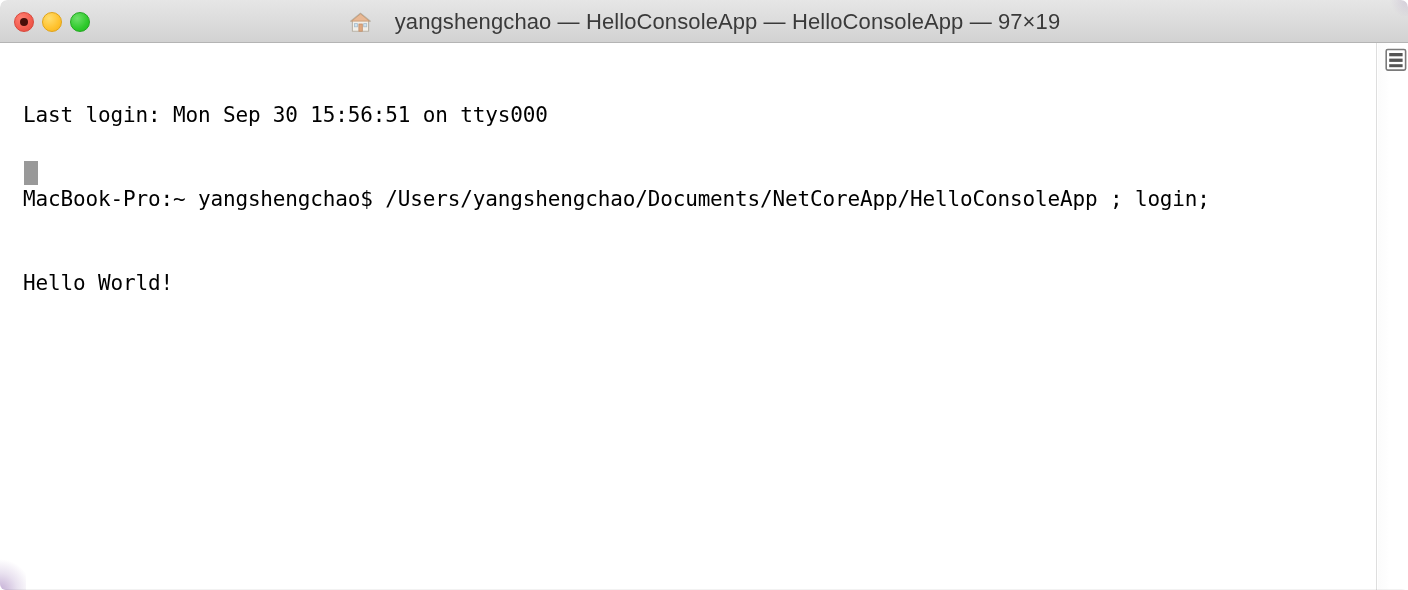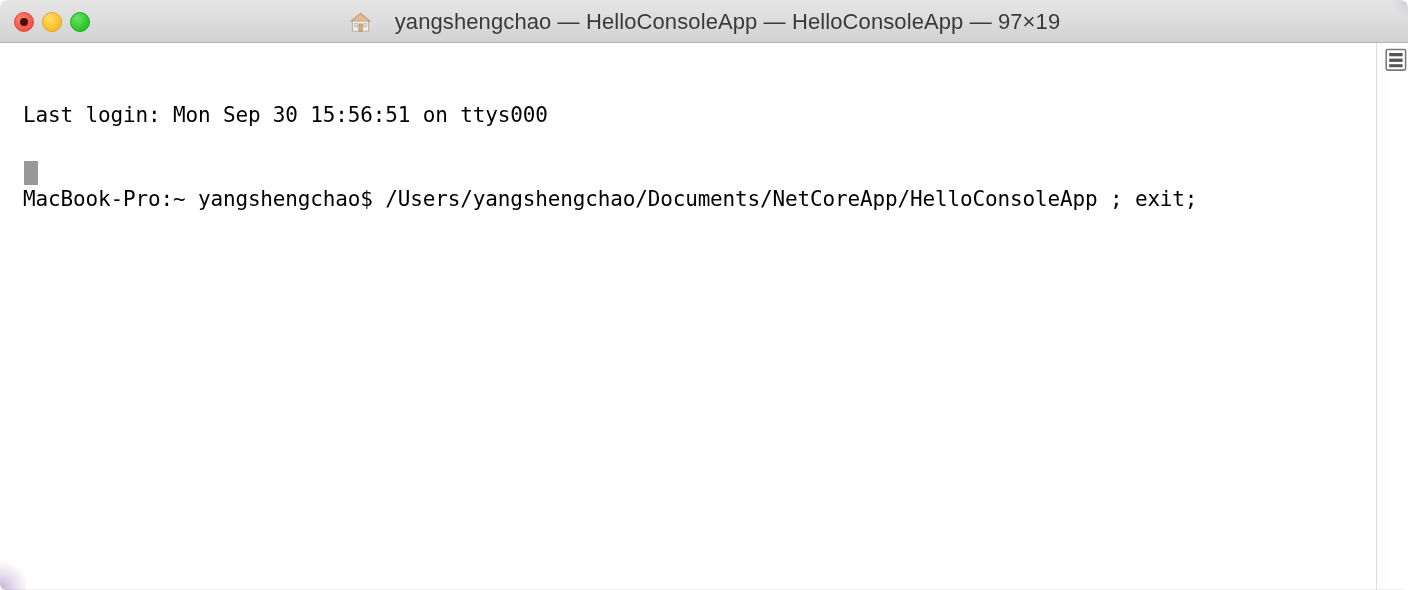--- a/index.html
+++ b/index.html
@@ -229,21 +229,22 @@
           <rect x="15.7" y="13.6" width="3.0" height="3.2" fill="#cfe2ef" stroke="#a7bccb" stroke-width="0.8"></rect>
         </svg>
       </span>
       <span id="window-title">yangshengchao — HelloConsoleApp — HelloConsoleApp — 97×19</span>
     </div>
   </div>
 
   <div id="terminal-body">
     <div id="terminal-text">
       <span class="term-line">Last login: Mon Sep 30 15:56:51 on ttys000</span>
-      <span class="term-line">MacBook-Pro:~ yangshengchao$ /Users/yangshengchao/Documents/NetCoreApp/HelloConsoleApp ; exit;</span>
+      <span class="term-line">MacBook-Pro:~ yangshengchao$ /Users/yangshengchao/Documents/NetCoreApp/HelloConsoleApp ; login;</span>
+      <span class="term-line">Hello World!</span>
     </div>
     <div id="cursor-block"></div>
   </div>
 
   <div id="scrollbar-column">
     <div id="scroll-track"></div>
     <span id="scroll-marker-icon">
       <svg width="22" height="24" viewBox="0 0 22 24" xmlns="http://www.w3.org/2000/svg">
         <rect x="1.2" y="1.5" width="19.4" height="20.6" rx="1.6" fill="#ffffff" stroke="#7a7a7a" stroke-width="1.6"></rect>
         <rect x="4.2" y="5.0" width="13.4" height="3.3" fill="#555555"></rect>

